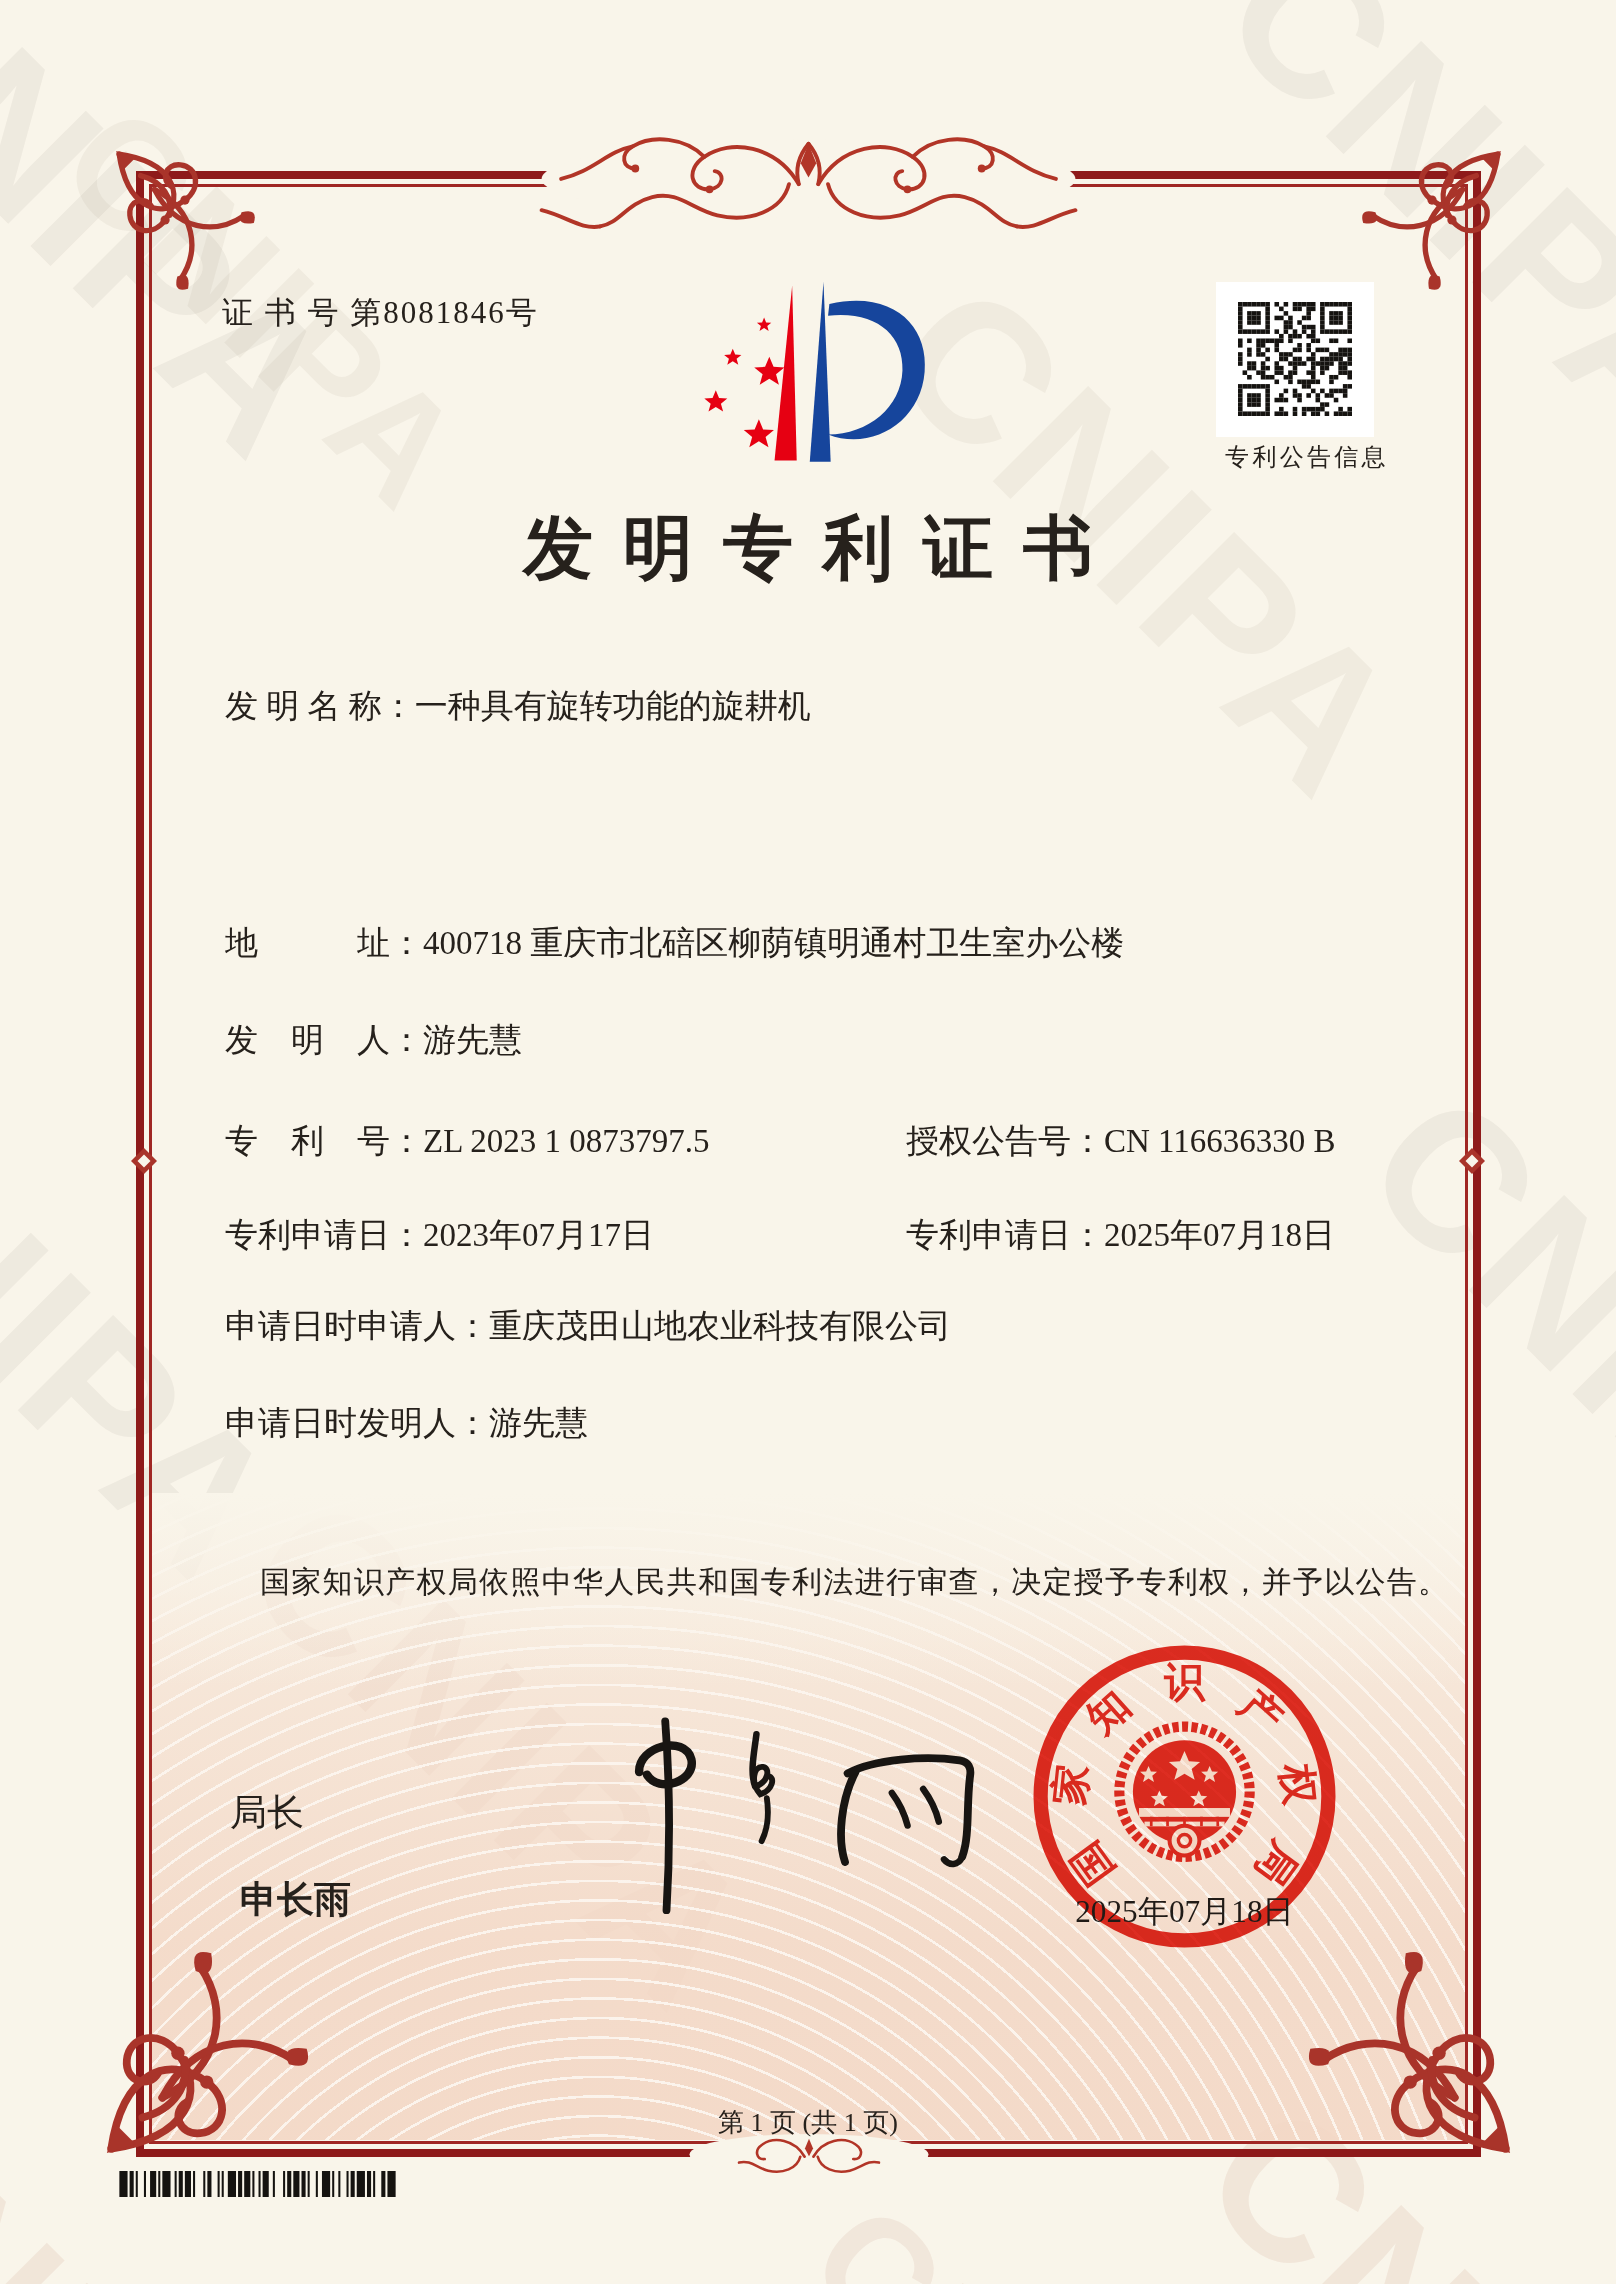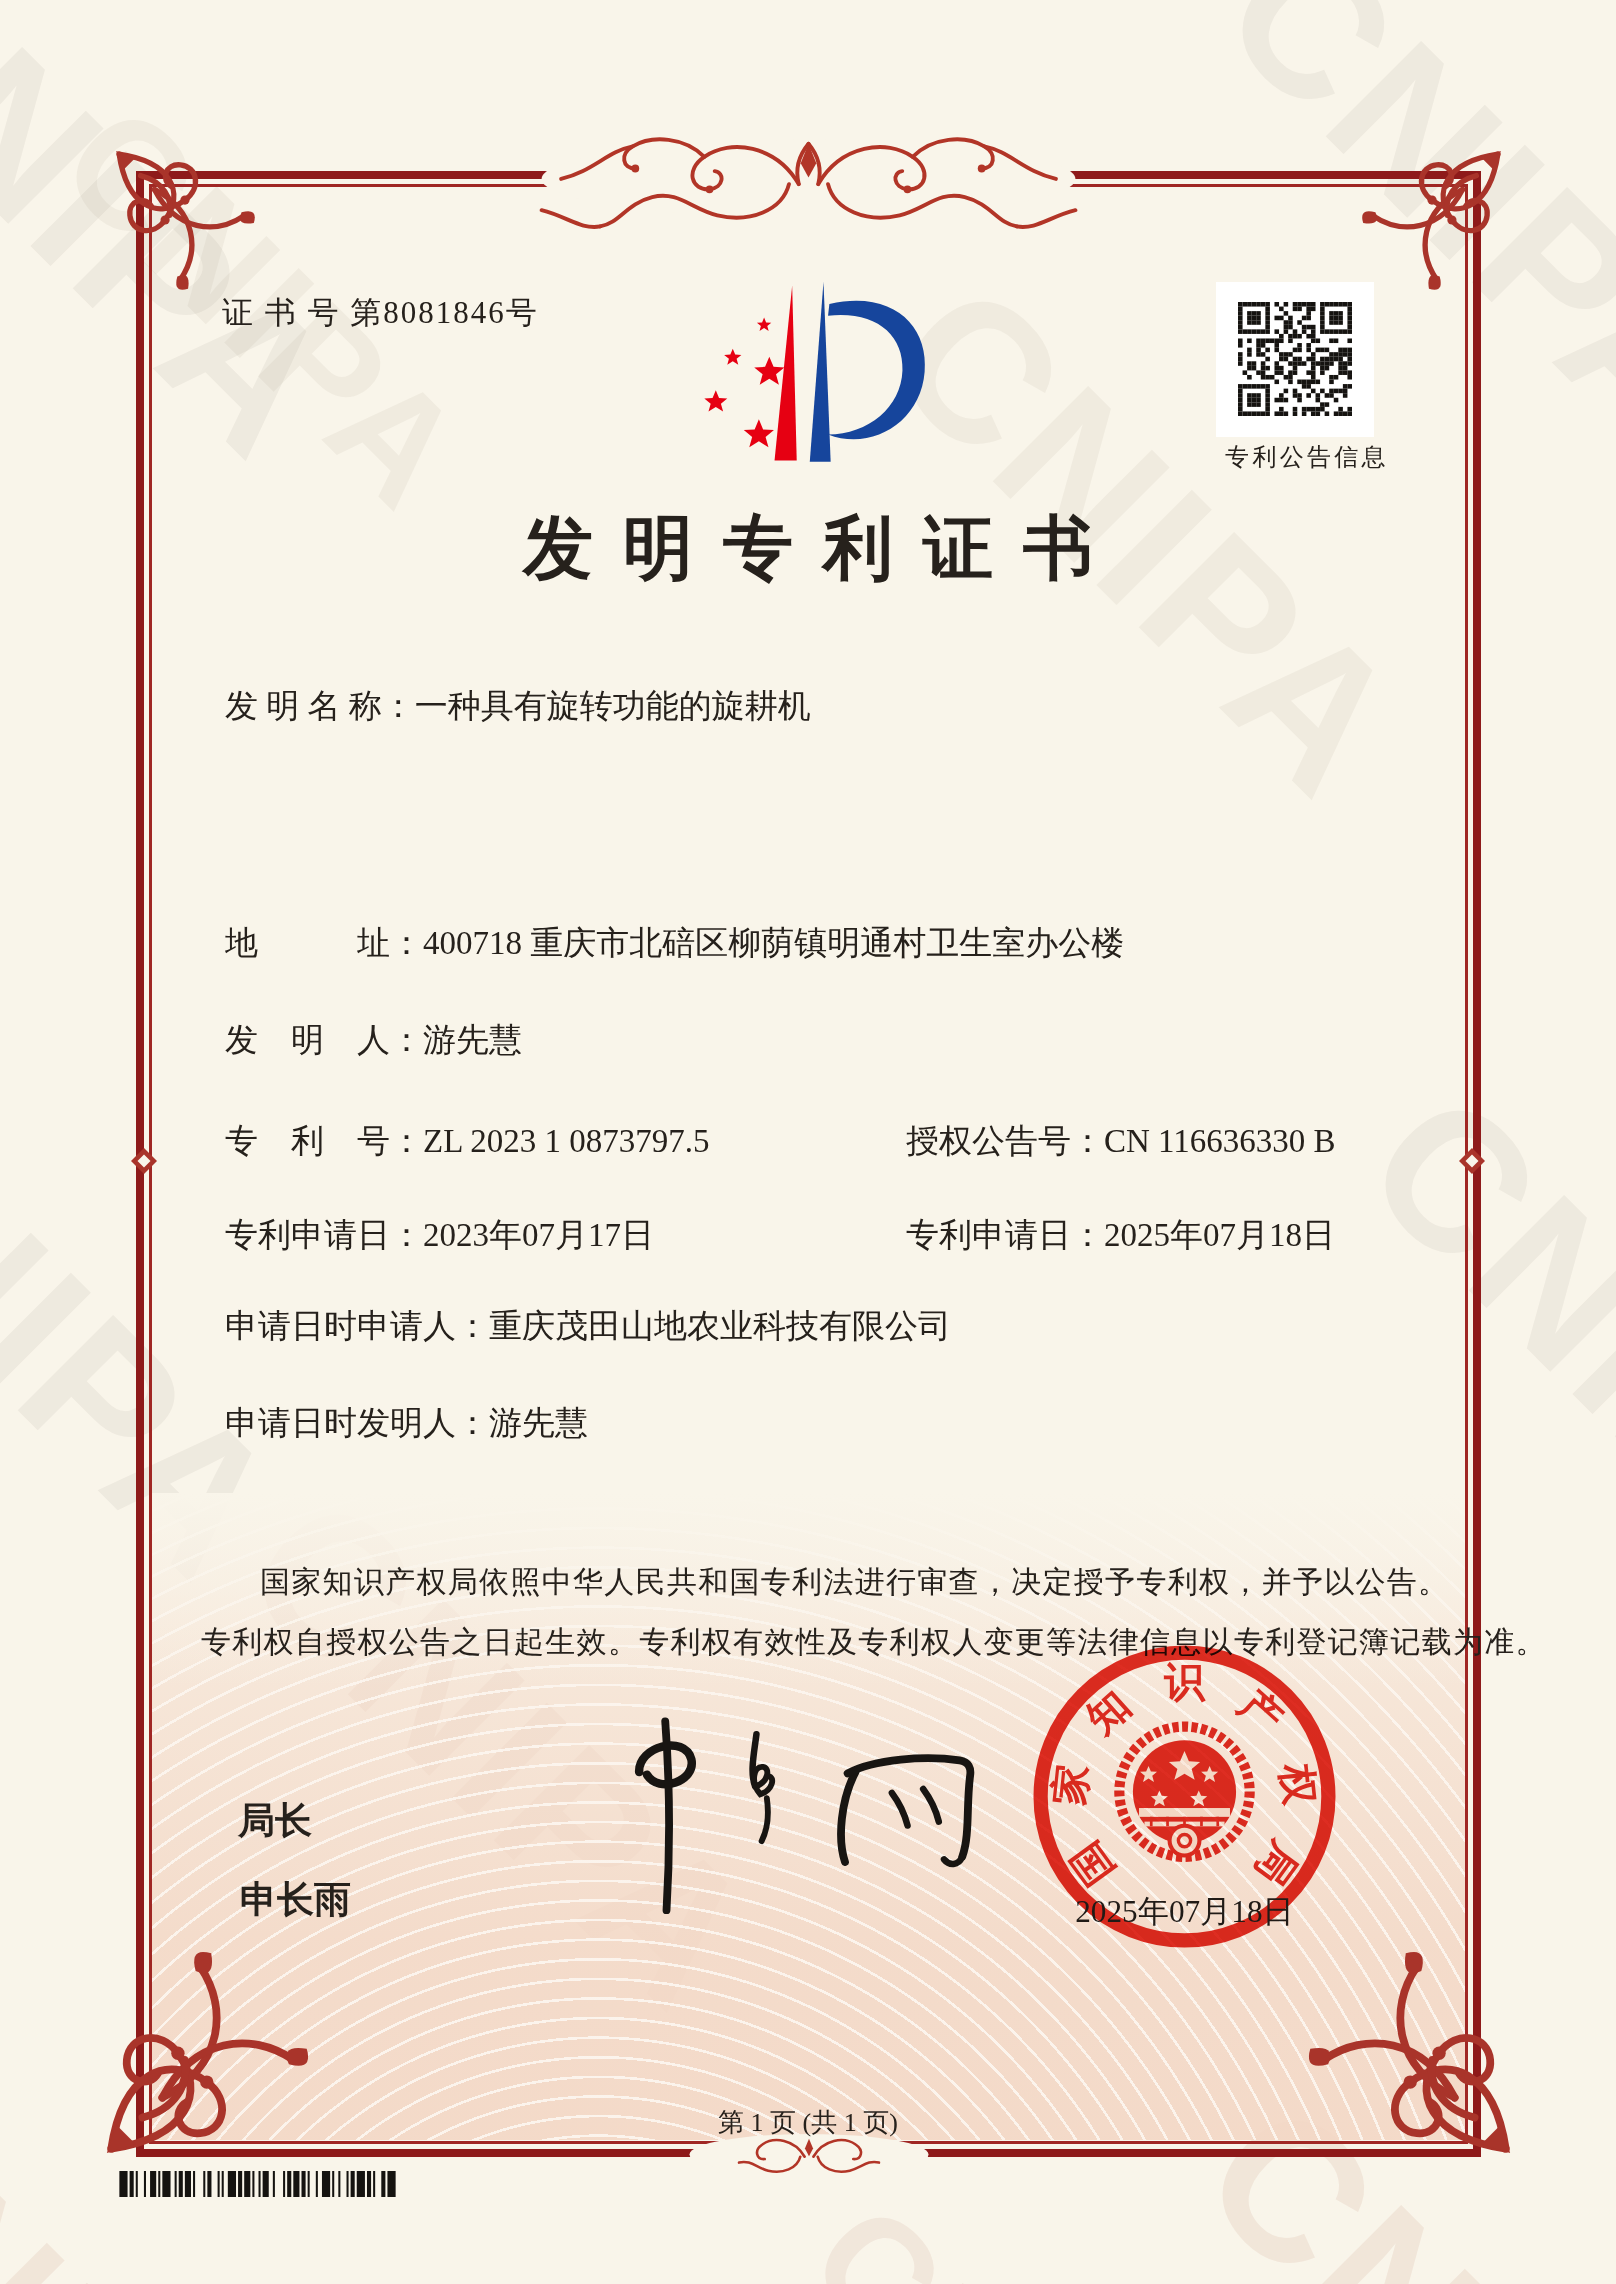--- a/index.html
+++ b/index.html
@@ -34,22 +34,22 @@
   .row{position:absolute;left:225px;width:1252px;font-size:33px;white-space:pre;z-index:5;}
   .row .v{white-space:pre;}
   .col2{position:absolute;left:681px;top:0;white-space:pre;}
   #row1{top:684px}#row2{top:810px}#row3{top:921px}#row4{top:1018px}
   #row5{top:1119px}#row6{top:1213px}#row7{top:1304px}#row8{top:1401px}
   
   .para{position:absolute;font-size:30px;letter-spacing:1.3px;white-space:pre;z-index:5;}
   #para1{left:260px;top:1562px;}
   #para2{left:201px;top:1622px;}
   
-  #post-label{position:absolute;left:238px;top:1788px;font-size:37px;font-weight:700;
-      font-family:"Liberation Sans","DejaVu Sans",sans-serif;z-index:5;margin-top:8px;}
+  #post-label{position:absolute;left:230px;top:1788px;font-size:37px;font-weight:400;
+      font-family:"Liberation Sans","DejaVu Sans",sans-serif;z-index:5;}
   #signer-name{position:absolute;left:240px;top:1875px;font-size:37px;font-weight:700;
       font-family:"Liberation Sans","DejaVu Sans",sans-serif;z-index:5;}
   #signature{position:absolute;left:561px;top:1695px;width:469px;height:235px;z-index:5;}
   
   #seal{position:absolute;left:1025px;top:1637px;width:319px;height:319px;z-index:6;
         mix-blend-mode:multiply;opacity:.95;}
   
   #page-info{position:absolute;left:0;top:2072px;width:1616px;text-align:center;
       font-size:26px;z-index:5;margin-top:33px;}
   #barcode{position:absolute;left:119px;top:2171px;z-index:5;}
@@ -525,21 +525,20 @@
 
   <div class="row" id="row1"><span class="l">发 明 名 称：</span><span class="v">一种具有旋转功能的旋耕机</span></div>
   <div class="row" id="row3"><span class="l">地　　　址：</span><span class="v">400718 重庆市北碚区柳荫镇明通村卫生室办公楼</span></div>
   <div class="row" id="row4"><span class="l">发　明　人：</span><span class="v">游先慧</span></div>
   <div class="row" id="row5"><span class="l">专　利　号：</span><span class="v">ZL 2023 1 0873797.5</span><span class="col2"><span>授权公告号：</span><span>CN 116636330 B</span></span></div>
   <div class="row" id="row6"><span class="l">专利申请日：</span><span class="v">2023年07月17日</span><span class="col2"><span>专利申请日：</span><span>2025年07月18日</span></span></div>
   <div class="row" id="row7"><span class="l">申请日时申请人：</span><span class="v">重庆茂田山地农业科技有限公司</span></div>
   <div class="row" id="row8"><span class="l">申请日时发明人：</span><span class="v">游先慧</span></div>
 
   <div class="para" id="para1">国家知识产权局依照中华人民共和国专利法进行审查，决定授予专利权，并予以公告。</div>
-  <div class="para" id="para2">专利权自授权公告之日起生效。专利权有效性及专利权人变更等法律信息以专利登记簿记载为准。</div>
 
   <div id="post-label">局长</div>
   <div id="signer-name">申长雨</div>
 
   <svg id="signature" viewBox="0 0 720 360">
     <g fill="none" stroke="#181512" stroke-linecap="round">
       <path d="M120,118 C118,78 190,60 200,98 C208,132 150,152 132,122" stroke-width="13"></path>
       <path d="M160,40 C166,120 168,230 162,330" stroke-width="12"></path>
       <path d="M300,60 C296,92 290,118 298,140" stroke-width="10"></path>
       <path d="M298,140 C318,134 322,112 310,110 C296,108 290,134 306,152 C324,146 330,126 318,124" stroke-width="9"></path>

